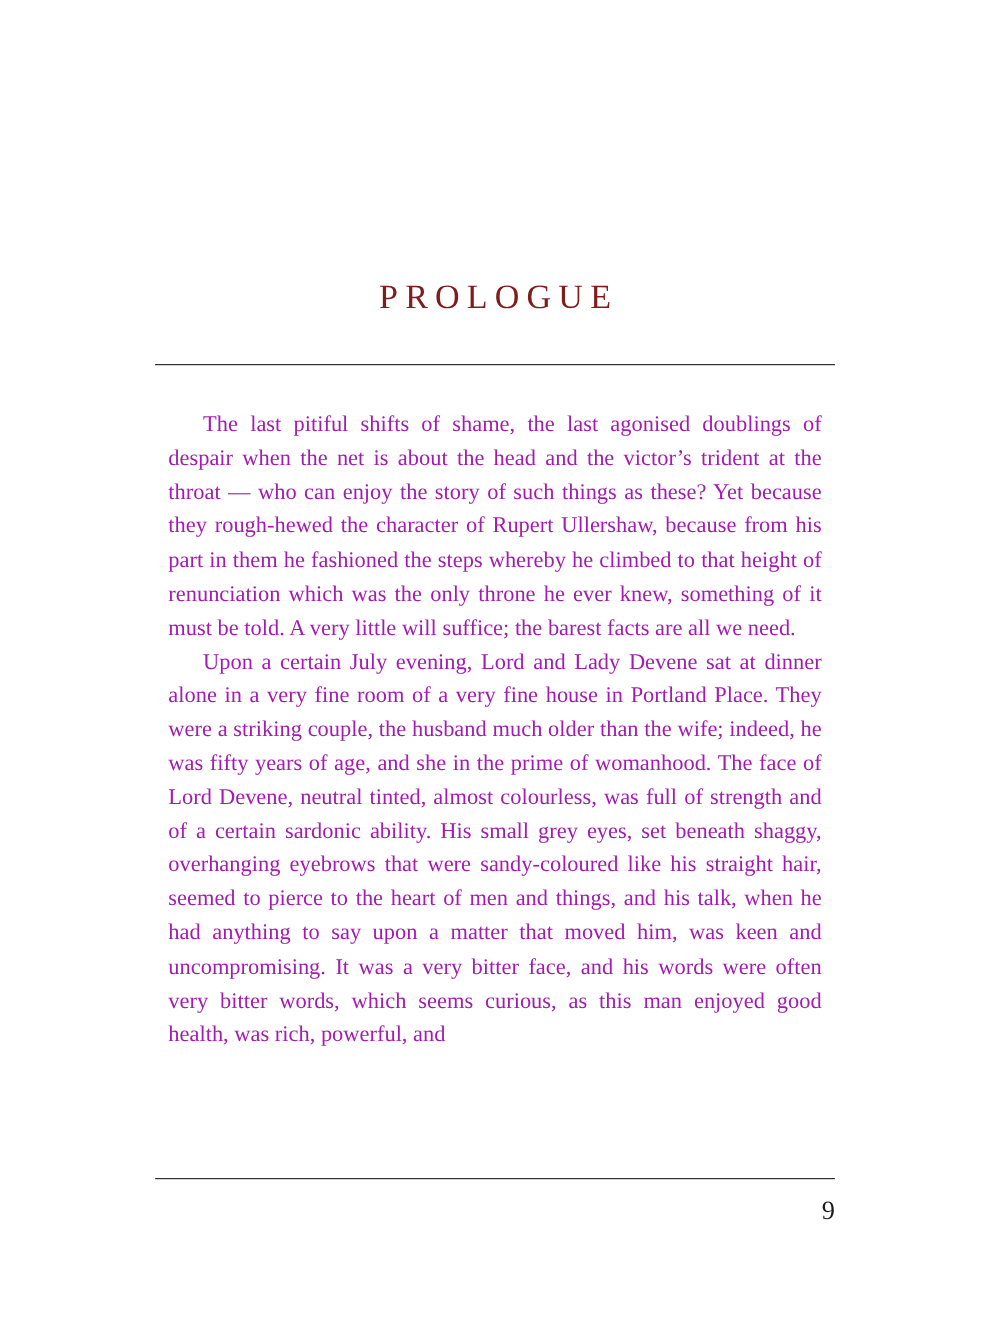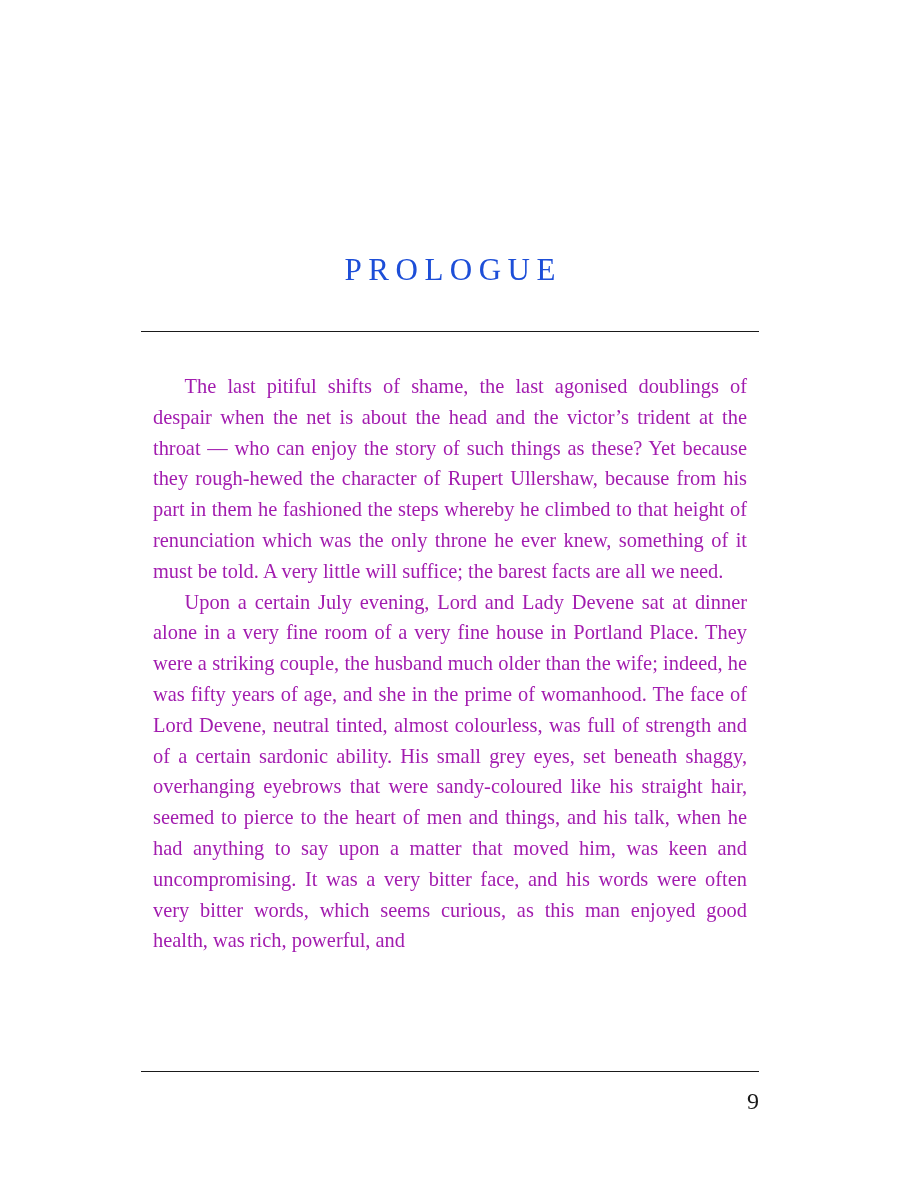--- a/index.html
+++ b/index.html
@@ -30,21 +30,21 @@
     width: 618px;
   }
   .chapter-title {
     margin: 0;
     padding-top: 252px;
     font-family: "Liberation Serif", serif;
     font-weight: 400;
     font-size: 31px;
     letter-spacing: 6.5px;
     text-align: center;
-    color: #1d4ed8;
+    color: #7f1d1d;
     text-indent: 6.5px;
   }
   .rule {
     margin-top: 43px;
     height: 0;
     border-top: 1.6px solid #1a1a1a;
     width: 100%;
   }
   .body-text {
     margin: 12px;

